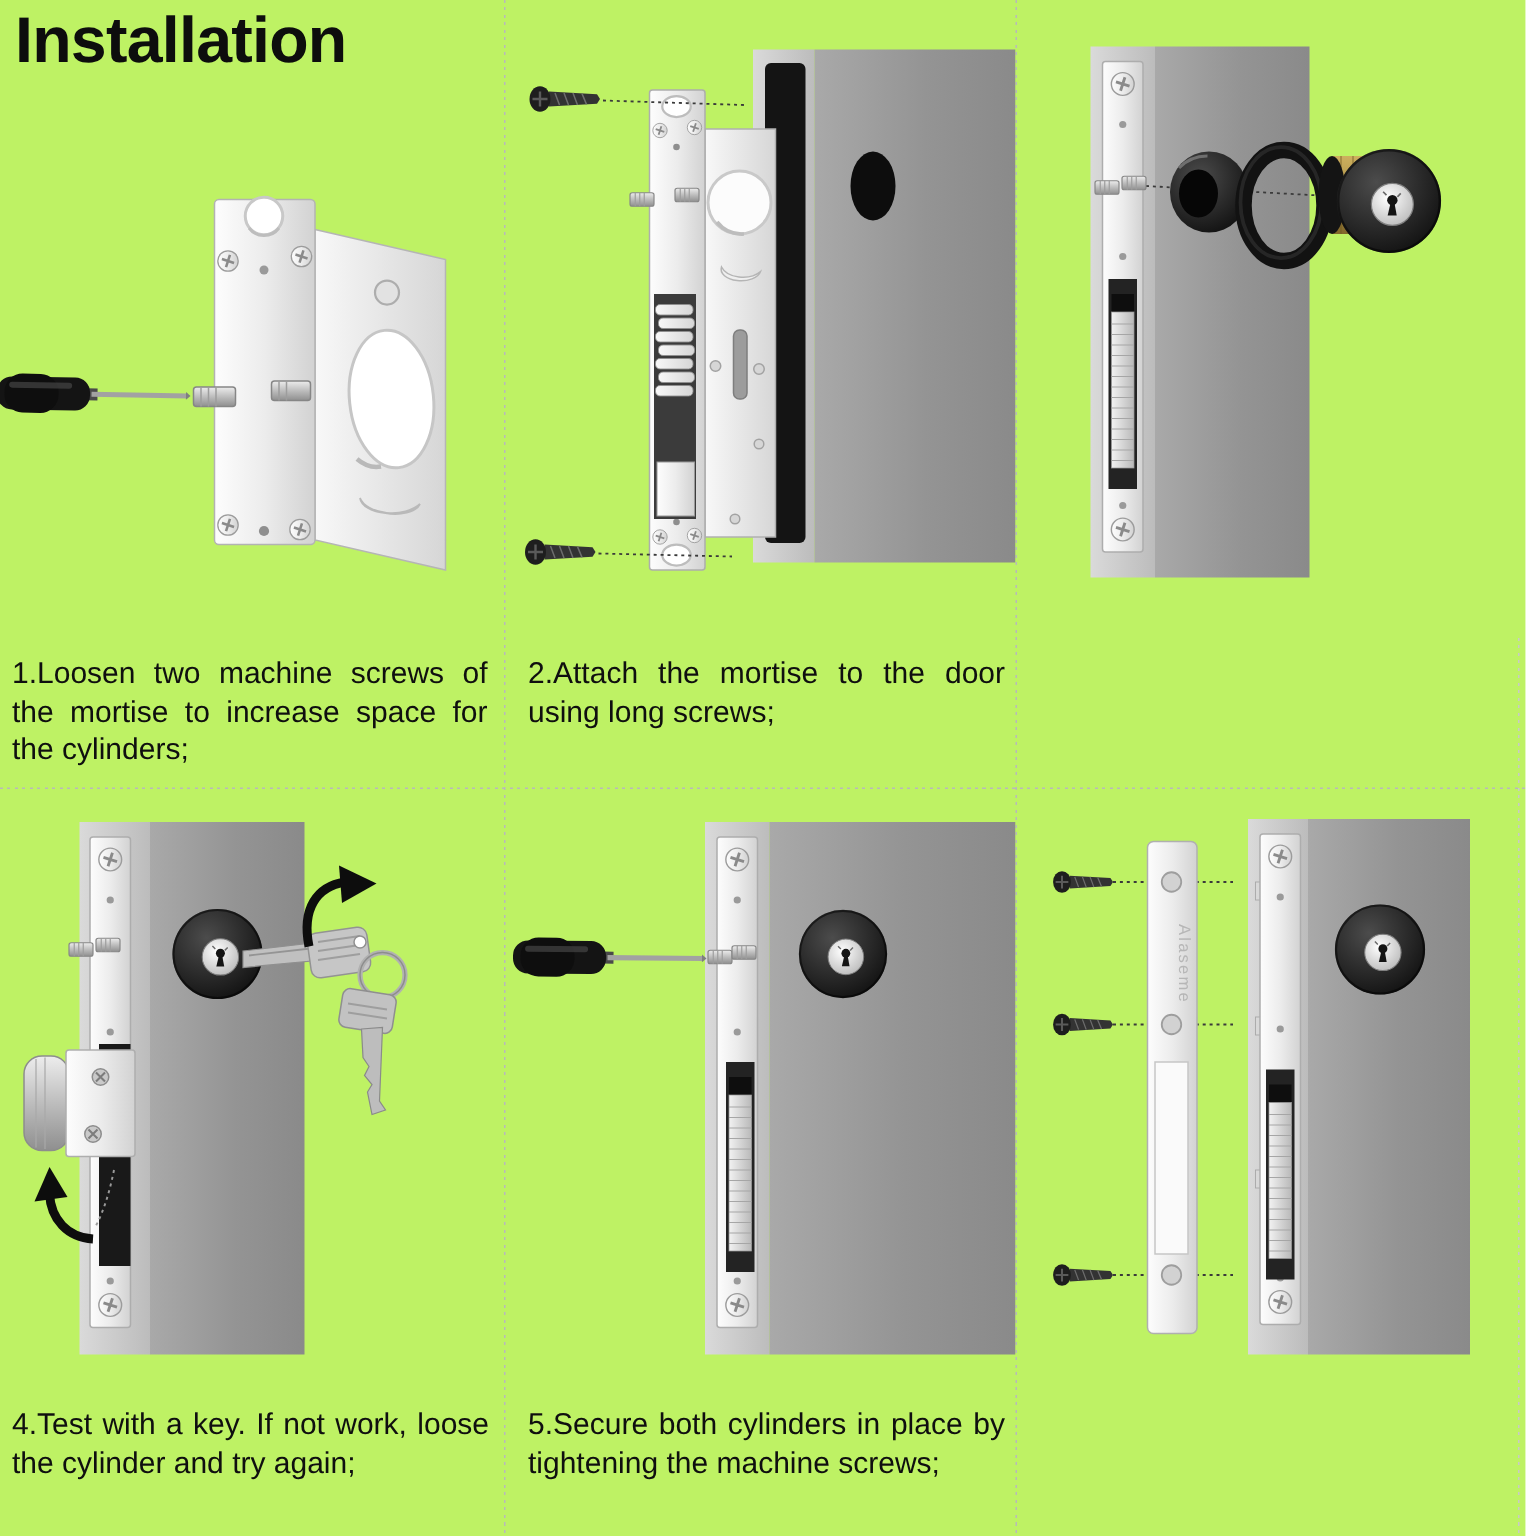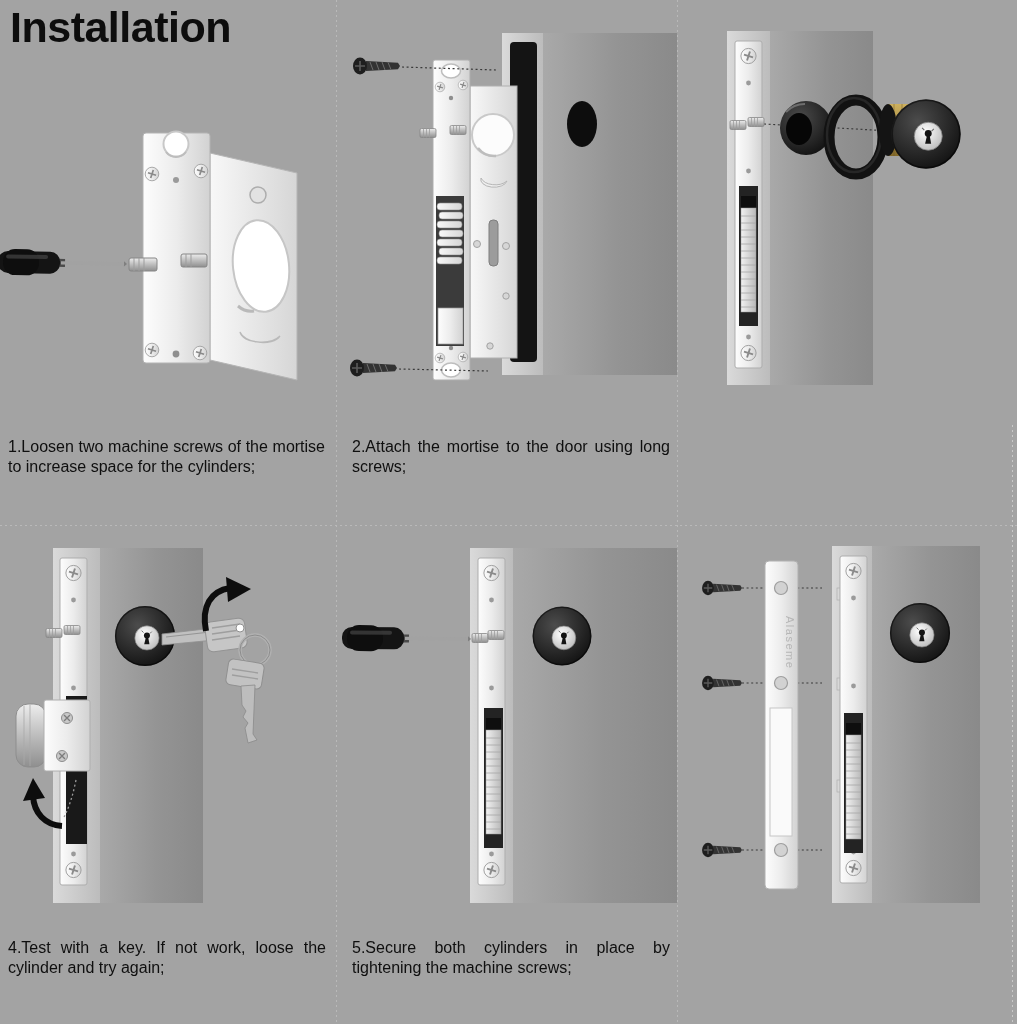--- a/index.html
+++ b/index.html
@@ -1,26 +1,26 @@
 <!DOCTYPE html>
 <html><head>
 <meta charset="utf-8">
 <style>
   html,body{margin:0;padding:0;background:#fff;}
-  .page{position:relative;width:1017px;height:1024px;background:#a3a3a3;overflow:hidden;
+  .page{position:relative;width:1017px;height:1024px;background:#bef264;overflow:hidden;
         font-family:"Liberation Sans", sans-serif;color:#111;}
   .title{position:absolute;left:10px;top:0px;font-size:43px;font-weight:700;
          line-height:1.3;letter-spacing:-.5px;color:#0d0d0d;}
   .vsep{position:absolute;top:0;width:1px;height:1024px;
         background:repeating-linear-gradient(to bottom,#b9b9b9 0 2px,transparent 2px 5px);}
   .hsep{position:absolute;left:0;width:1017px;height:1px;
         background:repeating-linear-gradient(to right,#b9b9b9 0 2px,transparent 2px 5px);}
   .rsep{position:absolute;width:1px;
         background:repeating-linear-gradient(to bottom,#c9c9c9 0 2px,transparent 2px 5px);}
-  .cap{position:absolute;margin:0;font-size:16px;line-height:1.28;text-align:justify;color:#0f0f0f;}
+  .cap{position:absolute;margin:0;font-size:20px;line-height:1.28;text-align:justify;color:#0f0f0f;}
   .ill{position:absolute;}
   svg{display:block;}
 </style>
 </head>
 <body>
 
 <div class="page">
 
   <svg width="0" height="0" style="position:absolute" aria-hidden="true">
     <defs>

